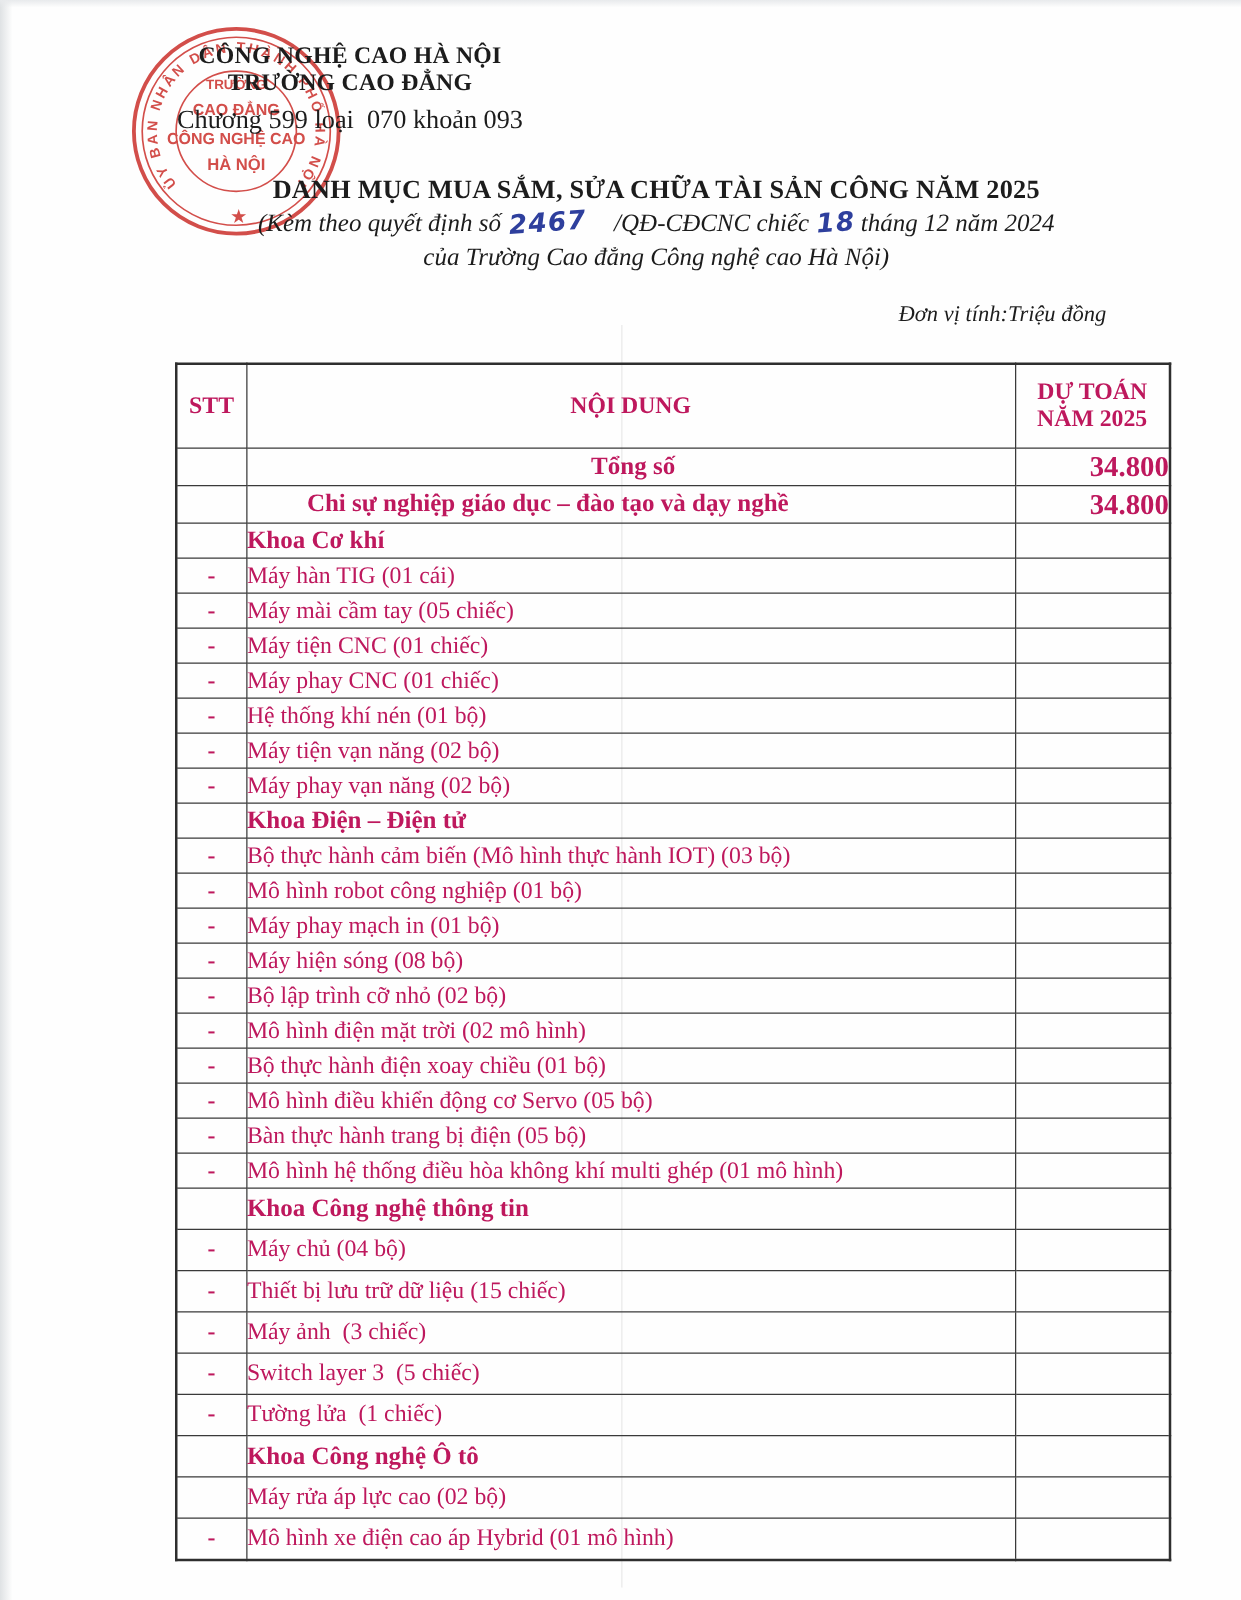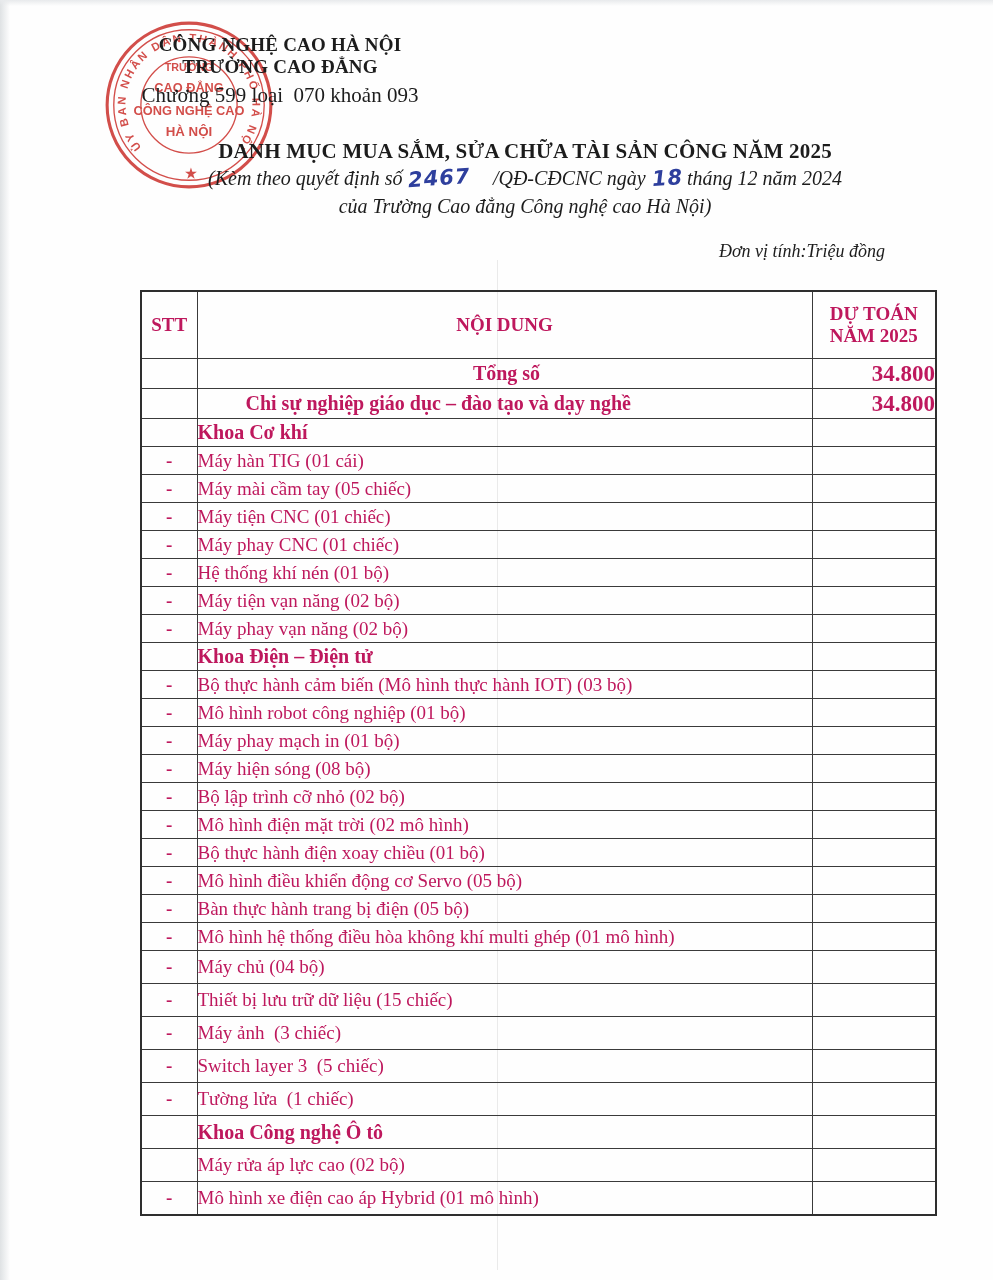--- a/index.html
+++ b/index.html
@@ -87,21 +87,21 @@
 
   <div class="org">
     <div class="org-name">CÔNG NGHỆ CAO HÀ NỘI</div>
     <div class="org-name">TRƯỜNG CAO ĐẲNG</div>
     <div class="chapter">Chương 599 loại  070 khoản 093</div>
   </div>
 
   <div class="doc-title">DANH MỤC MUA SẮM, SỬA CHỮA TÀI SẢN CÔNG NĂM 2025</div>
 
   <div class="subtitle1">
-    <span>(Kèm theo quyết định số</span><span class="hand num">2467</span><span>/QĐ-CĐCNC ngày</span><span class="hand day">18</span><span>tháng 12 năm 2024</span>
+    <span>(Kèm theo quyết định số</span><span class="hand num">2467</span><span>/QĐ-CĐCNC chiếc</span><span class="hand day">18</span><span>tháng 12 năm 2024</span>
   </div>
   <div class="subtitle2">của Trường Cao đẳng Công nghệ cao Hà Nội)</div>
 
   <div class="unit-note">Đơn vị tính:Triệu đồng</div>
 
   <table class="budget">
     <colgroup>
       <col style="width:56px">
       <col>
       <col style="width:124px">
@@ -212,20 +212,25 @@
         <tr class="row item">
           <td class="stt">-</td>
           <td class="content">Bàn thực hành trang bị điện (05 bộ)</td>
           <td class="value"></td>
         </tr>
         <tr class="row item">
           <td class="stt">-</td>
           <td class="content">Mô hình hệ thống điều hòa không khí multi ghép (01 mô hình)</td>
           <td class="value"></td>
         </tr>
+        <tr class="row section tall">
+          <td class="stt"></td>
+          <td class="content">Khoa Công nghệ thông tin</td>
+          <td class="value"></td>
+        </tr>
         <tr class="row item tall">
           <td class="stt">-</td>
           <td class="content">Máy chủ (04 bộ)</td>
           <td class="value"></td>
         </tr>
         <tr class="row item tall">
           <td class="stt">-</td>
           <td class="content">Thiết bị lưu trữ dữ liệu (15 chiếc)</td>
           <td class="value"></td>
         </tr>

